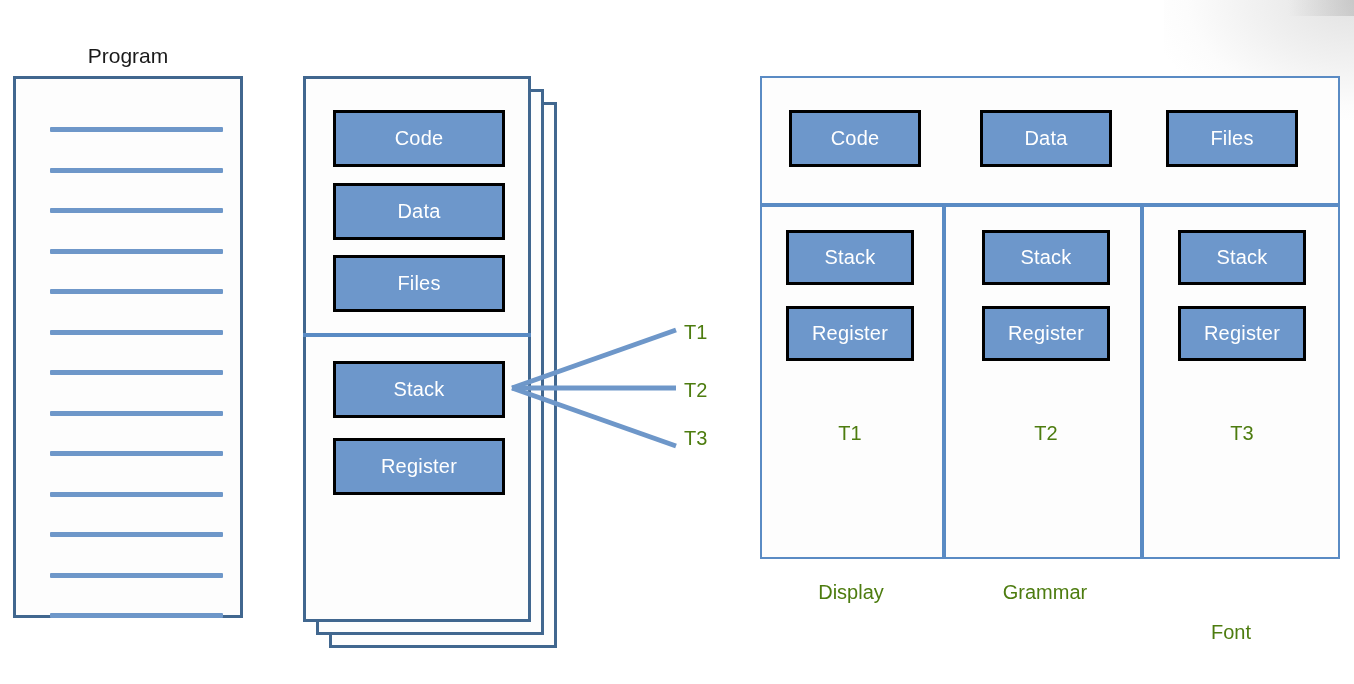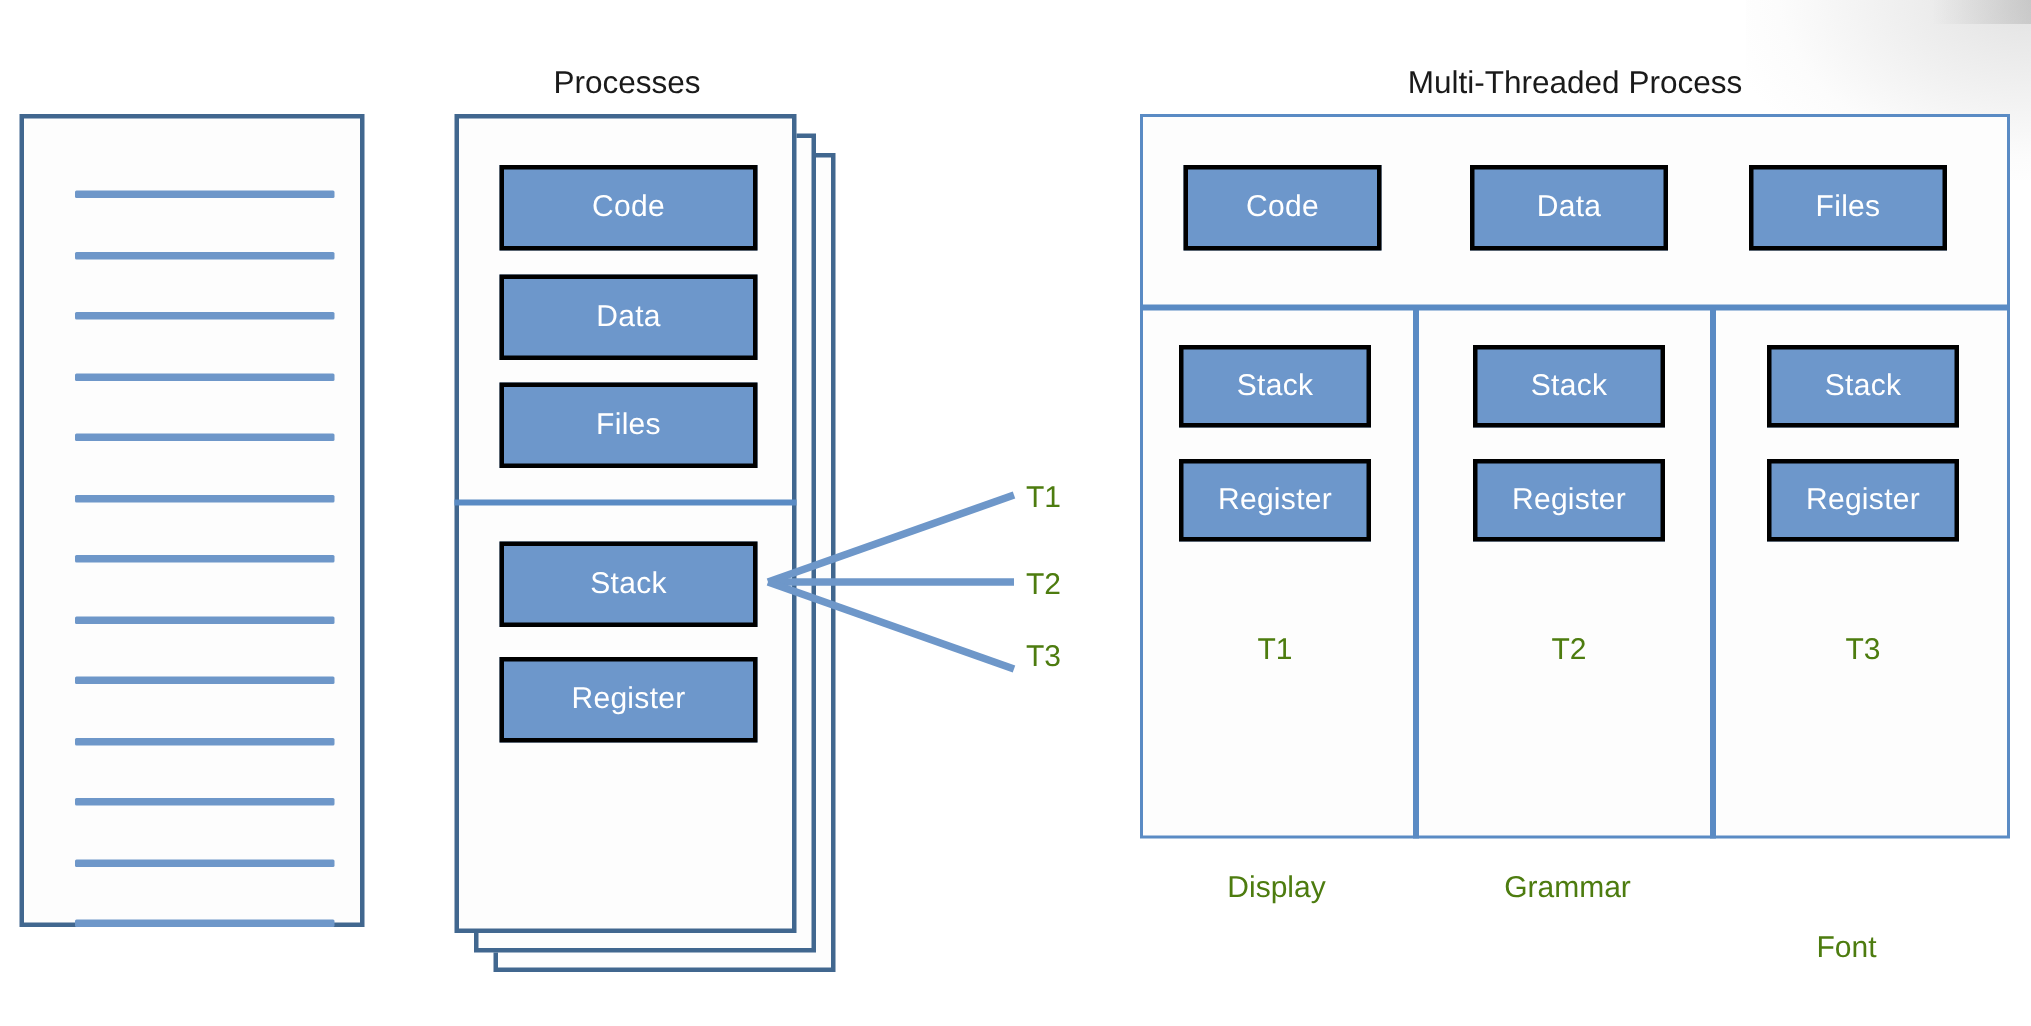--- a/index.html
+++ b/index.html
@@ -80,40 +80,40 @@
   svg.connectors{position:absolute;left:0;top:0;width:1354px;height:684px;overflow:visible;}
 </style>
 </head>
 <body>
 
 <div id="stage">
 
   <div class="corner-shadow"></div>
   <div class="corner-bar"></div>
 
+  <div class="sec-title" style="left:13px;top:44px;width:230px;">Program</div>
 
   <div class="frame" style="left:13px;top:76px;width:230px;height:542px;">
     <div id="program-lines">
         <div class="code-line" style="left: 34px; width: 173px; top: 48px;"></div>
         <div class="code-line" style="left: 34px; width: 173px; top: 88.5px;"></div>
         <div class="code-line" style="left: 34px; width: 173px; top: 129px;"></div>
         <div class="code-line" style="left: 34px; width: 173px; top: 169.5px;"></div>
         <div class="code-line" style="left: 34px; width: 173px; top: 210px;"></div>
         <div class="code-line" style="left: 34px; width: 173px; top: 250.5px;"></div>
         <div class="code-line" style="left: 34px; width: 173px; top: 291px;"></div>
         <div class="code-line" style="left: 34px; width: 173px; top: 331.5px;"></div>
         <div class="code-line" style="left: 34px; width: 173px; top: 372px;"></div>
         <div class="code-line" style="left: 34px; width: 173px; top: 412.5px;"></div>
         <div class="code-line" style="left: 34px; width: 173px; top: 453px;"></div>
         <div class="code-line" style="left: 34px; width: 173px; top: 493.5px;"></div>
         <div class="code-line" style="left: 34px; width: 173px; top: 534px;"></div>
       </div>
   </div>
 
-  <div class="sec-title" style="left:303px;top:44px;width:230px;">Processes</div>
 
   <div class="frame" style="left:329px;top:102px;width:228px;height:546px;"></div>
   <div class="frame" style="left:316px;top:89px;width:228px;height:546px;"></div>
 
   <div class="frame" style="left:303px;top:76px;width:228px;height:546px;">
     <div class="hdiv" style="left:-3px;top:254px;width:228px;"></div>
   </div>
 
   <div class="bbox" style="left:333px;top:110px;width:172px;height:57px;">Code</div>
   <div class="bbox" style="left:333px;top:183px;width:172px;height:57px;">Data</div>
@@ -125,21 +125,20 @@
   <svg class="connectors" viewBox="0 0 1354 684">
     <line x1="512" y1="388" x2="676" y2="330" stroke="#6E97C9" stroke-width="5"></line>
     <line x1="512" y1="388" x2="676" y2="388" stroke="#6E97C9" stroke-width="5"></line>
     <line x1="512" y1="388" x2="676" y2="446" stroke="#6E97C9" stroke-width="5"></line>
   </svg>
 
   <div class="plain" style="left:684px;top:321px;width:44px;text-align:left;">T1</div>
   <div class="plain" style="left:684px;top:379px;width:44px;text-align:left;">T2</div>
   <div class="plain" style="left:684px;top:427px;width:44px;text-align:left;">T3</div>
 
-  <div class="sec-title" style="left:760px;top:44px;width:580px;">Multi-Threaded Process</div>
 
   <div class="frame soft" style="left:760px;top:76px;width:580px;height:483px;">
     <div class="hdiv" style="left:-2px;top:125px;width:580px;"></div>
     <div class="vdiv" style="left:180px;top:127px;height:354px;"></div>
     <div class="vdiv" style="left:378px;top:127px;height:354px;"></div>
   </div>
 
   <div class="bbox" style="left:789px;top:110px;width:132px;height:57px;">Code</div>
   <div class="bbox" style="left:980px;top:110px;width:132px;height:57px;">Data</div>
   <div class="bbox" style="left:1166px;top:110px;width:132px;height:57px;">Files</div>

